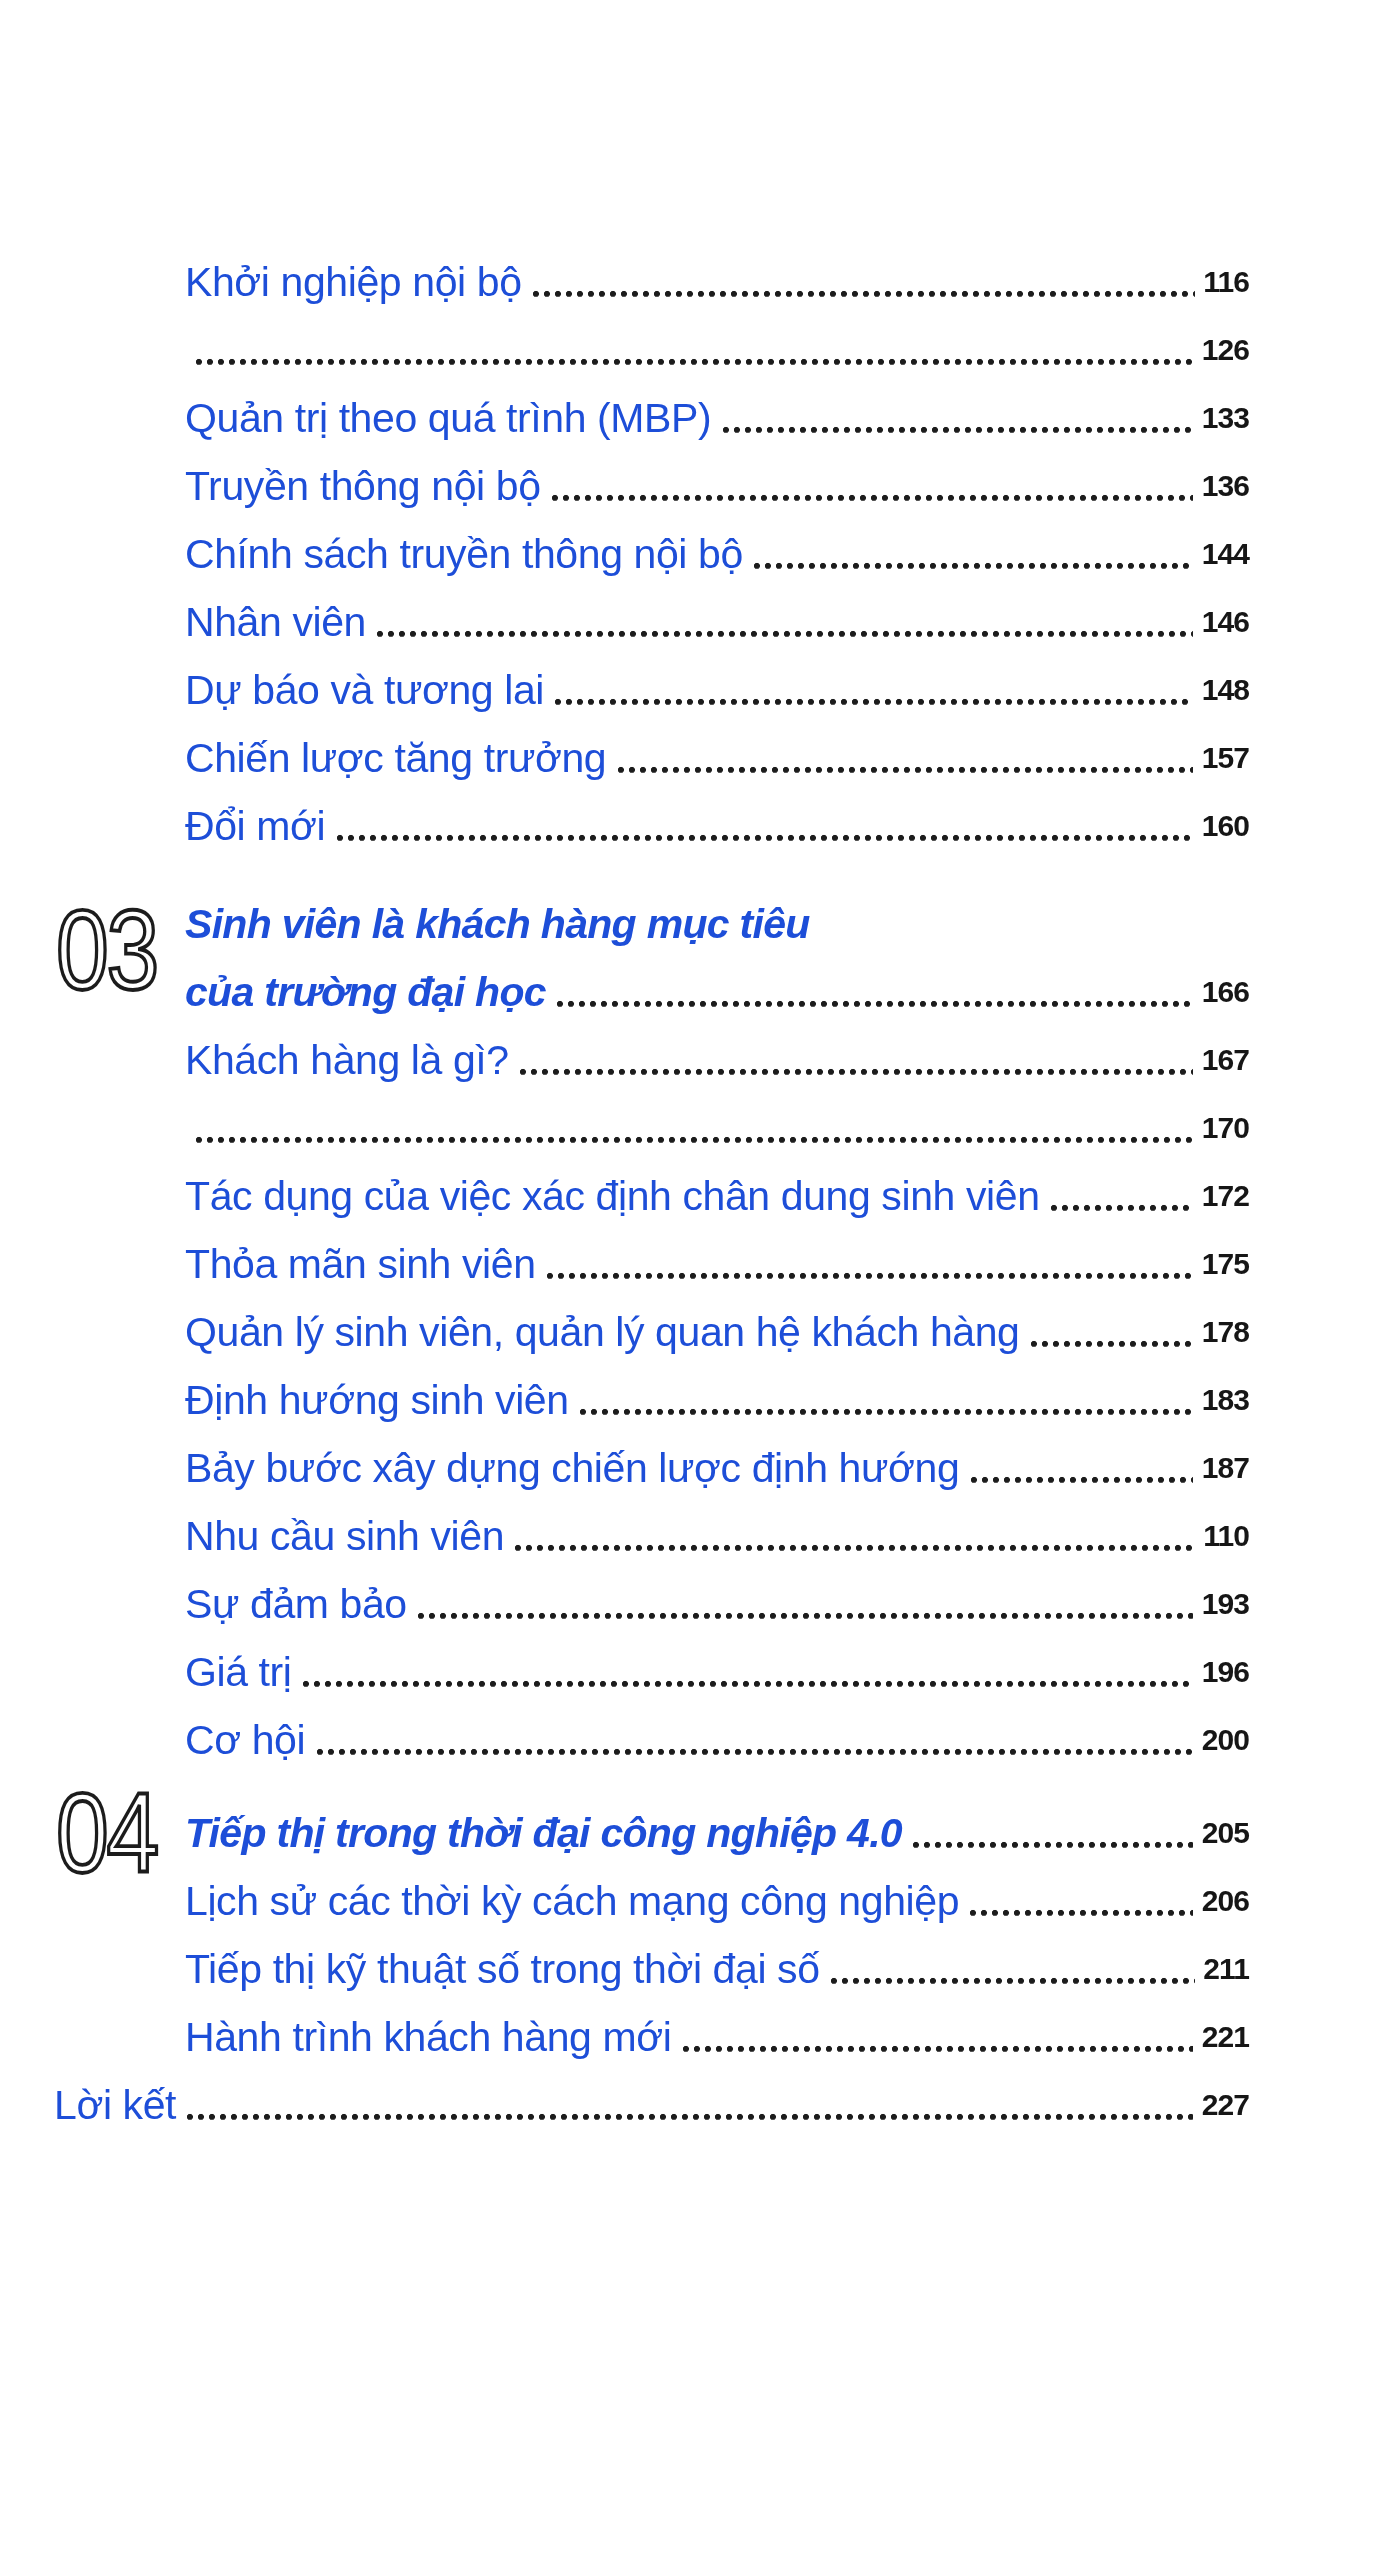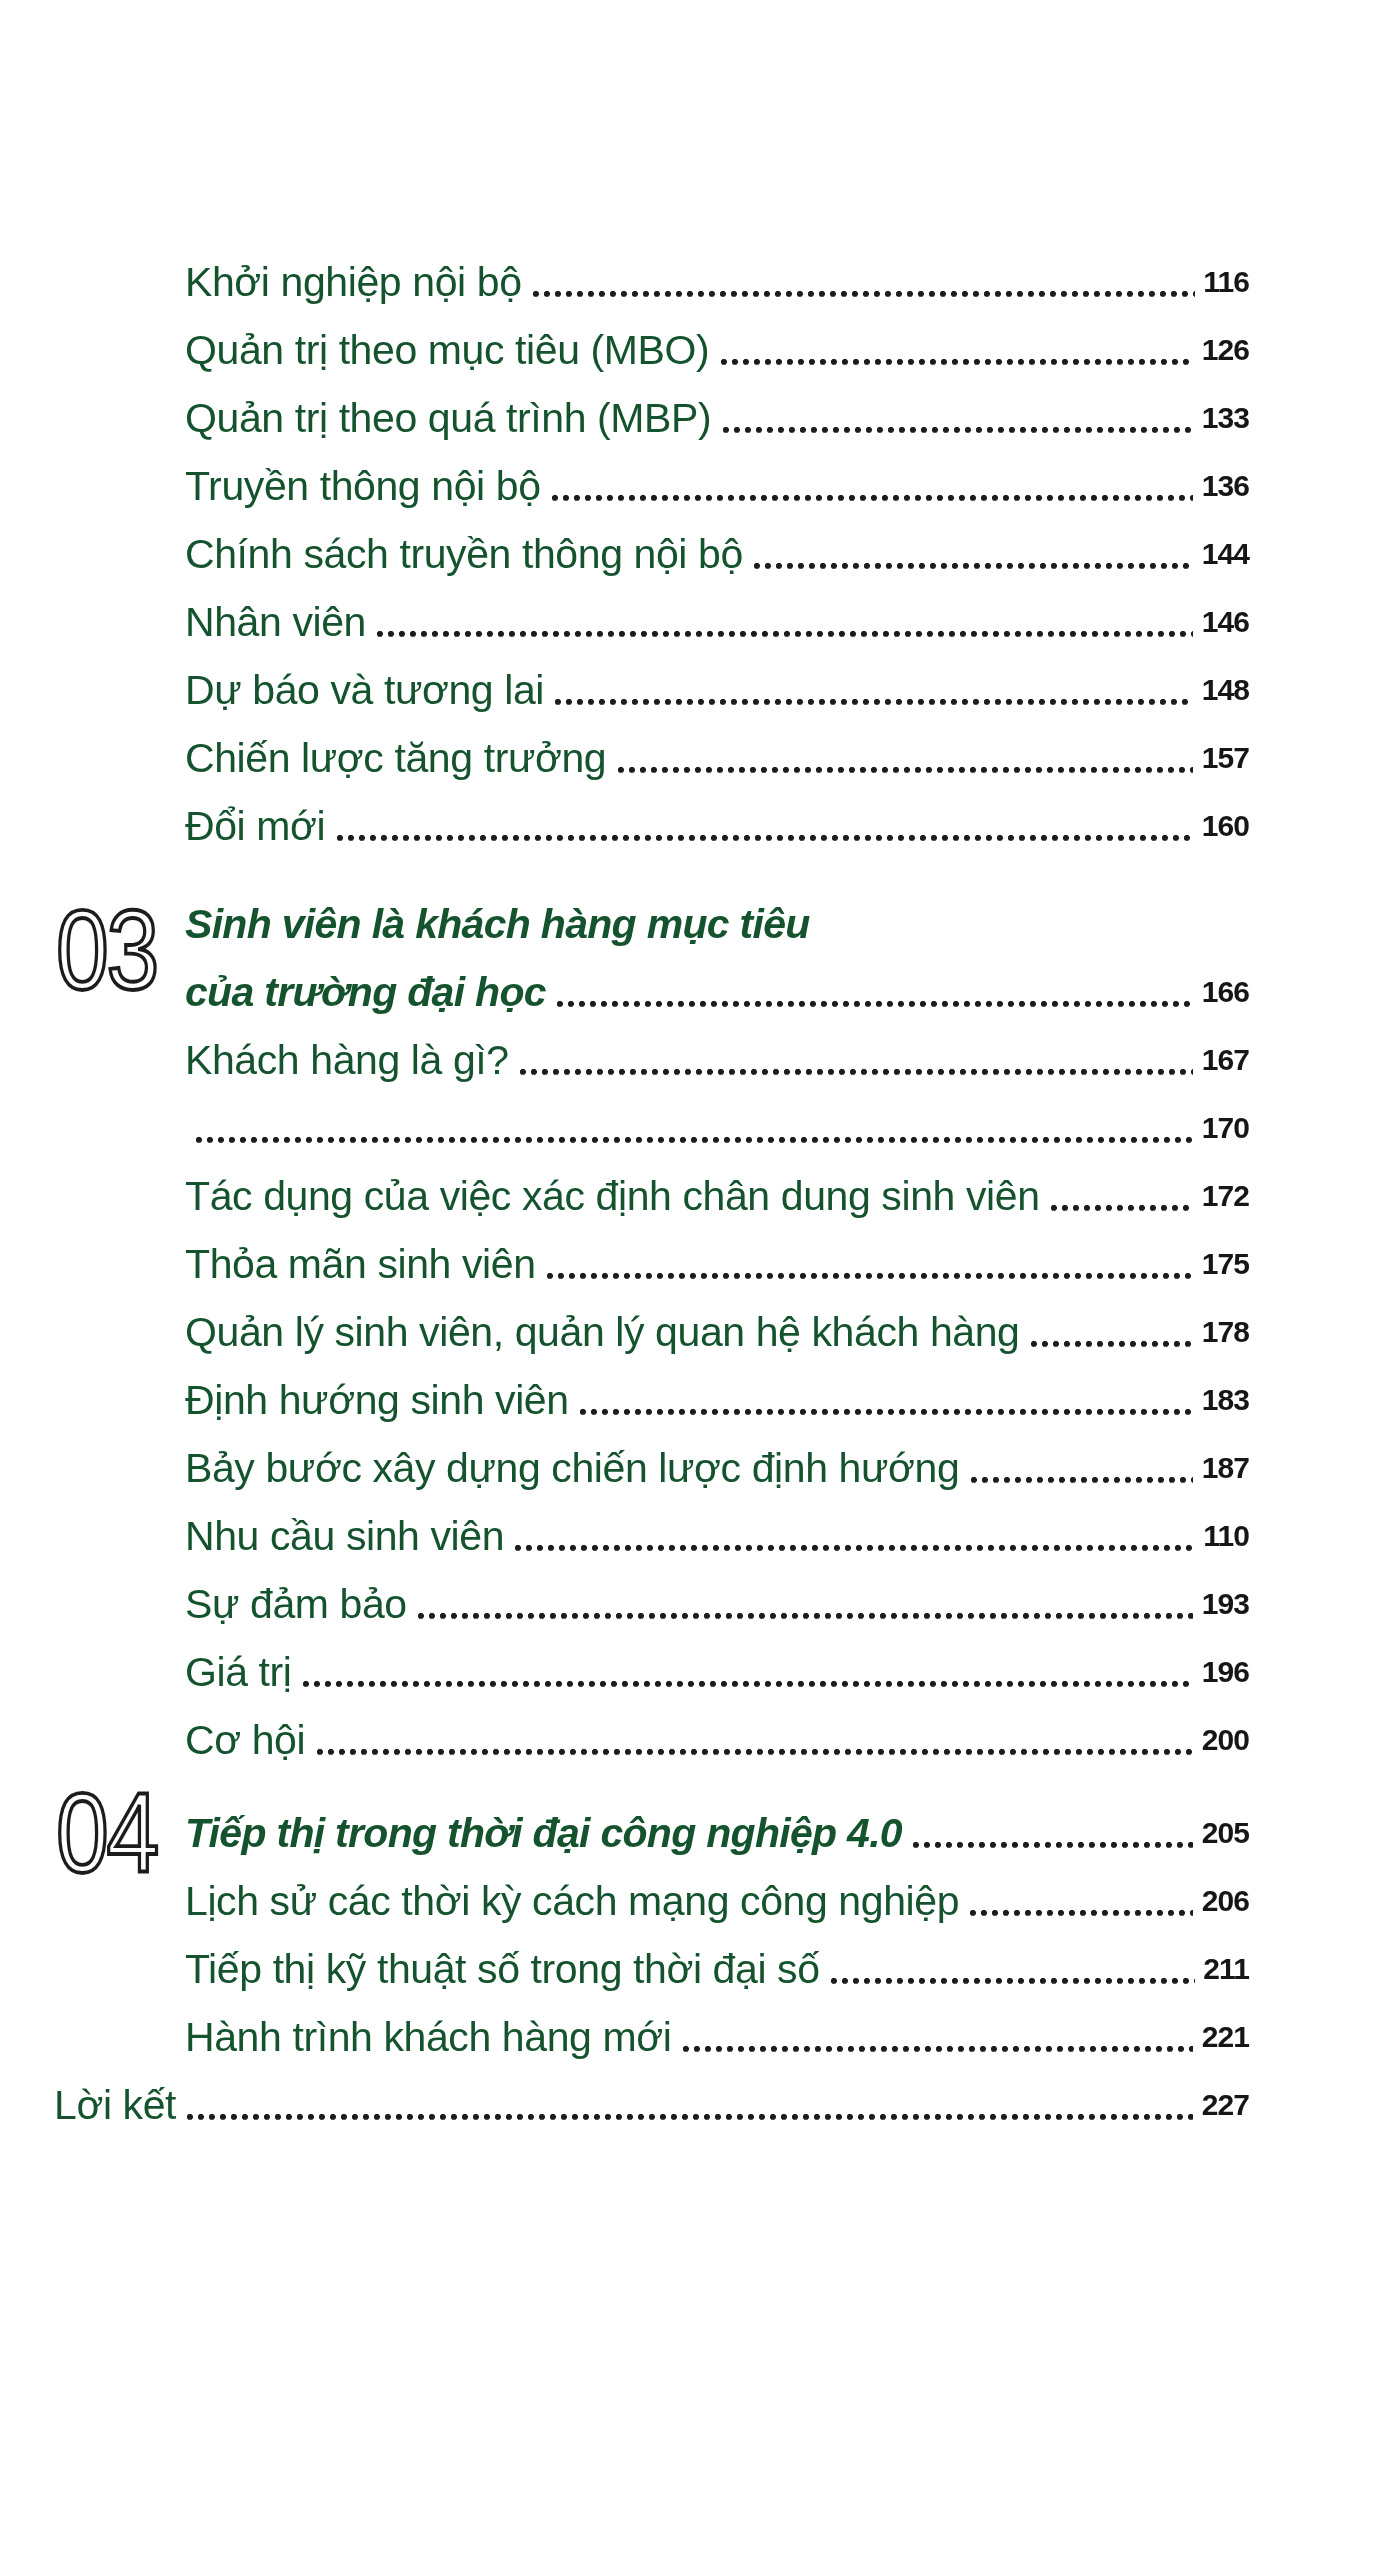--- a/index.html
+++ b/index.html
@@ -12,21 +12,21 @@
     overflow:hidden;
   }
   .toc { padding:259px 135px 0 185px; }
 
   .row { display:flex; align-items:flex-end; height:46px; margin-bottom:22px; }
   .label {
     flex:0 0 auto;
     font-size:41px; line-height:46px;
     letter-spacing:-0.4px;
     white-space:nowrap;
-    color:#14532d;
+    color:#1d4ed8;
   }
   .bold { font-weight:700; letter-spacing:-0.7px;font-style:italic; }
   .leader {
     flex:1 1 auto; min-width:20.6px;
     height:7.7px;
     margin:0 8.6px 7.7px 10.3px;
     background-image:radial-gradient(circle at 3.9px 3.9px, #1c1c1c 2.7px, transparent 3.4px);
     background-size:11px 7.7px;
     background-repeat:repeat-x;
     background-position:left bottom;
@@ -61,21 +61,20 @@
 
 <div class="page">
   <div class="toc">
 
     <div class="row">
       <span class="label">Khởi nghiệp nội bộ</span>
       <span class="leader"></span>
       <span class="num">116</span>
     </div>
     <div class="row">
-      <span class="label">Quản trị theo mục tiêu (MBO)</span>
       <span class="leader"></span>
       <span class="num">126</span>
     </div>
     <div class="row">
       <span class="label">Quản trị theo quá trình (MBP)</span>
       <span class="leader"></span>
       <span class="num">133</span>
     </div>
     <div class="row">
       <span class="label">Truyền thông nội bộ</span>

